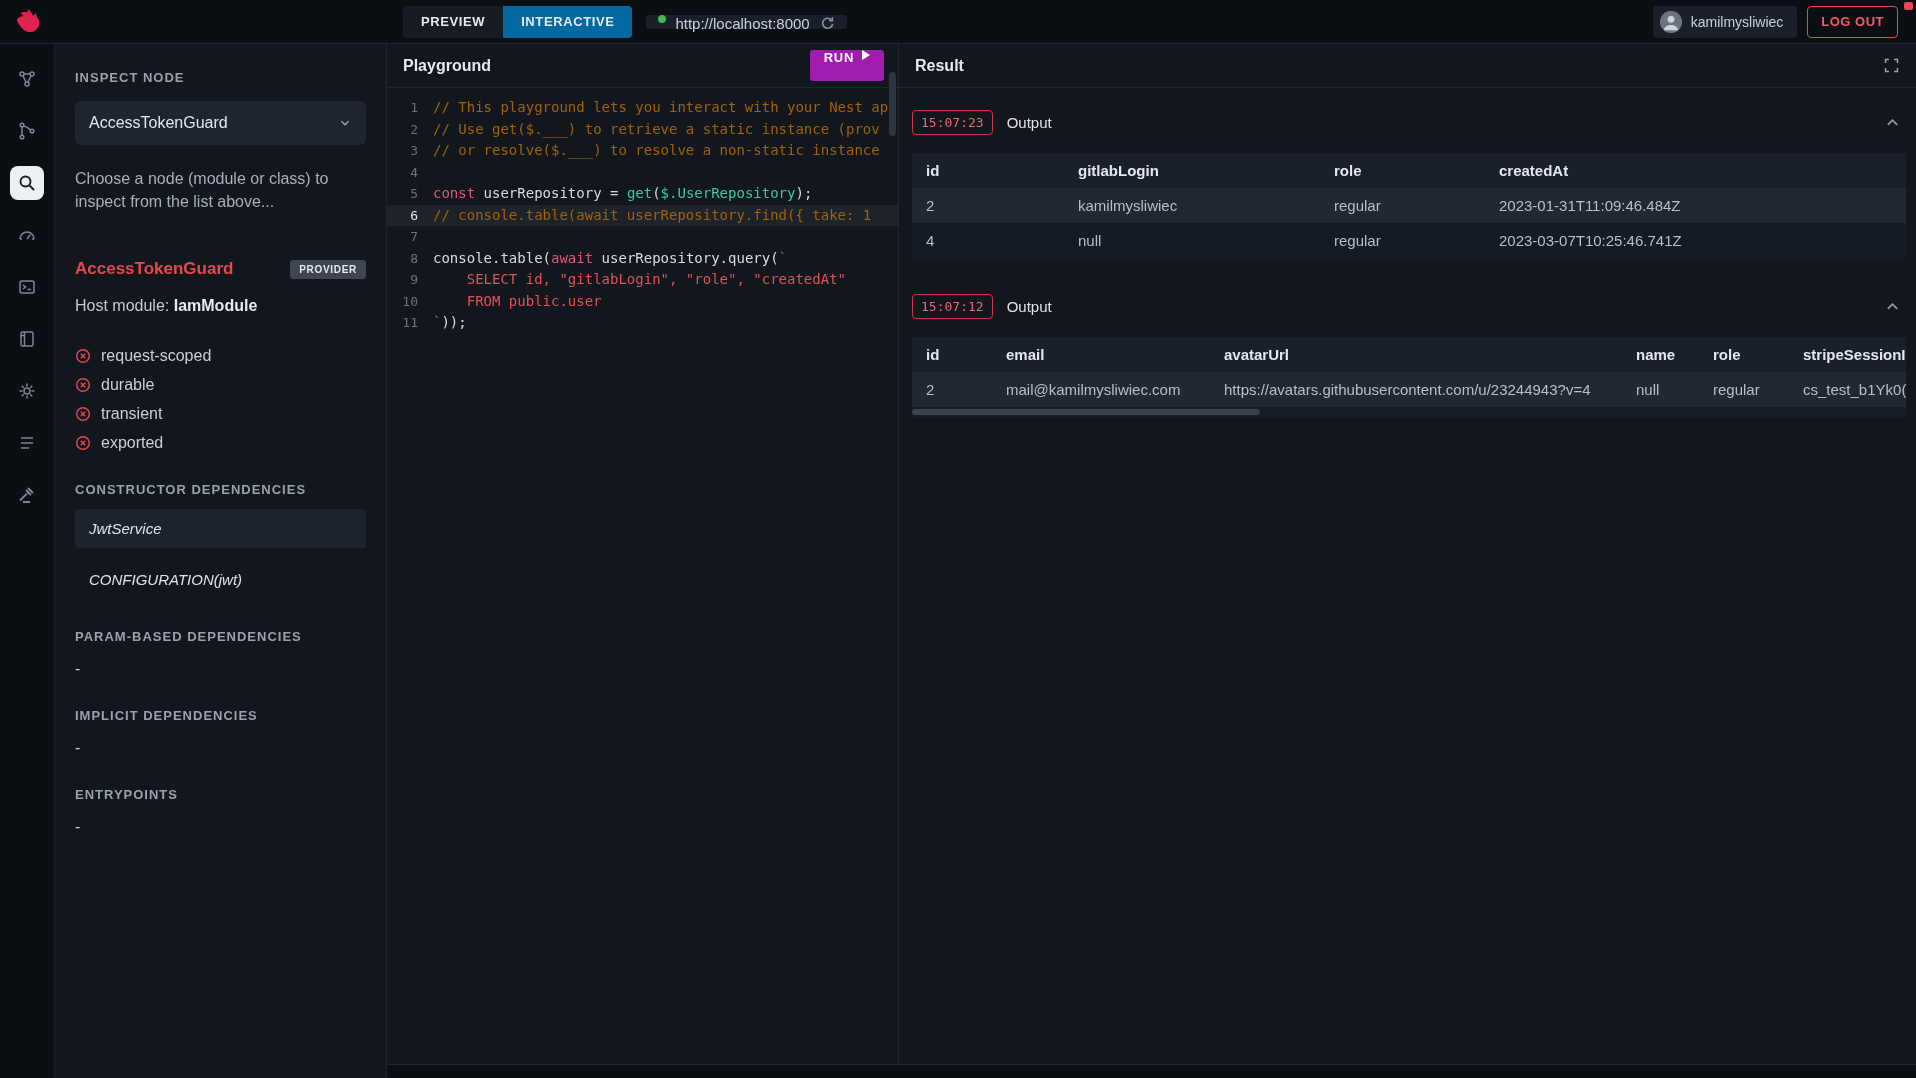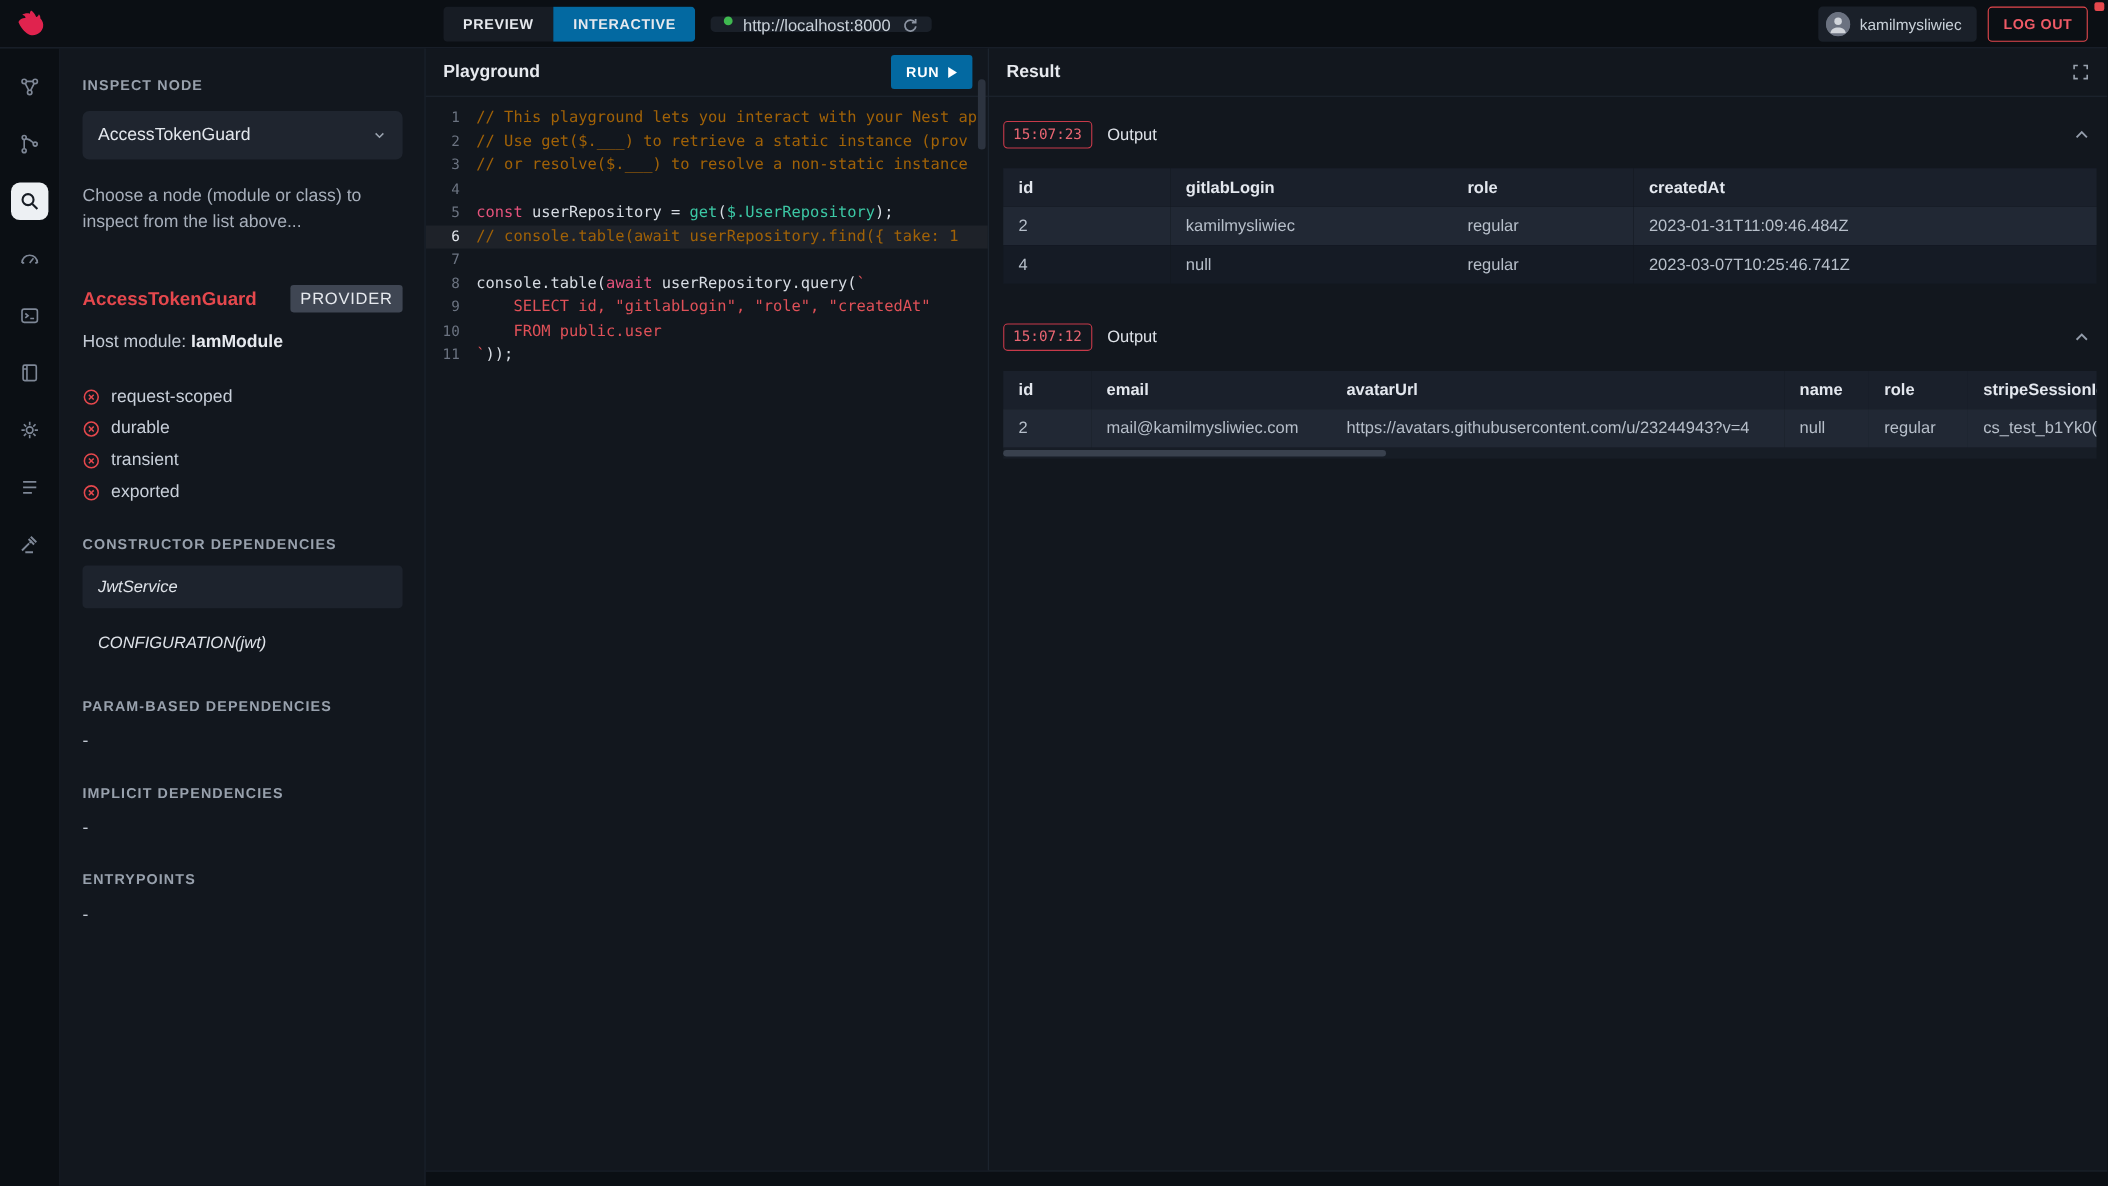--- a/index.html
+++ b/index.html
@@ -73,22 +73,22 @@
     margin-top:16px; height:44px; background:#1f252f; border-radius:6px;
     display:flex; align-items:center; justify-content:space-between;
     padding:0 14px; cursor:pointer;
   }
   .dropdown-value { font-size:16px; color:#e3e7ed; }
   .chev { color:#9aa3af; display:flex; }
   .hint { margin-top:22px; font-size:16px; line-height:1.45; color:#a7afbb; }
   .node-row { margin-top:46px; display:flex; align-items:center; justify-content:space-between; }
   .node-name { color:#e5484d; font-size:17px; font-weight:bold; }
   .badge {
-    background:#3f4653; border-radius:3px; padding:4px 9px; font-size:15px;
-    font-weight:normal; letter-spacing:.7px; color:#e6e9ee;
+    background:#3f4653; border-radius:3px; padding:4px 9px; font-size:10px;
+    font-weight:bold; letter-spacing:.7px; color:#e6e9ee;
   }
   .host-row { margin-top:18px; font-size:16px; color:#c3cad4; }
   .host-row b { color:#e6e9ee; }
   .flags { margin-top:32px; display:flex; flex-direction:column; gap:11px; }
   .flag { display:flex; align-items:center; gap:10px; font-size:16px; color:#c9d0da; }
   .dep-row {
     margin-top:12px; background:#1d232d; border-radius:4px; padding:11px 14px;
     font-size:15px; color:#dfe3e9; cursor:pointer;font-style:italic;
   }
   .dep-row.plain { background:transparent; }
@@ -98,23 +98,23 @@
   .playground {
     width:512px; flex:0 0 512px; background:#12171e; border-right:1px solid #1f2631;
     display:flex; flex-direction:column; position:relative; min-width:0;
   }
   .phead {
     height:44px; flex:0 0 44px; border-bottom:1px solid #1f2631;
     display:flex; align-items:center; padding:0 14px 0 16px;
   }
   .ptitle { font-size:16px; font-weight:bold; color:#e6e9ee; }
   .run-btn {
-    margin-left:auto; background:#0369a1; color:#fff; border:none; border-radius:3px;
+    margin-left:auto; background:#a21caf; color:#fff; border:none; border-radius:3px;
     height:31px; padding:0 14px; font-size:13px; font-weight:bold; letter-spacing:.7px;
-    display:flex; align-items:center; gap:8px; cursor:pointer; font-family:inherit;
+    display:flex; align-items:flex-start; gap:8px; cursor:pointer; font-family:inherit;
   }
   .play-tri { width:0; height:0; border-left:8px solid #fff; border-top:5px solid transparent; border-bottom:5px solid transparent; }
   .editor { flex:1; padding-top:9px; font-family:"DejaVu Sans Mono", monospace; font-size:14px; overflow:hidden; position:relative; }
   .code-line { display:flex; height:21.5px; line-height:21.5px; }
   .code-line.active { background:rgba(255,255,255,0.05); }
   .code-line.active .ln { color:#e3e7ed; }
   .ln { width:46px; flex:0 0 46px; padding-right:15px; text-align:right; color:#6b7381; font-size:13px; }
   .lc { flex:1; white-space:pre; overflow:hidden; }
   .tk-comment { color:#a16207; }
   .tk-kw { color:#e5537c; }

